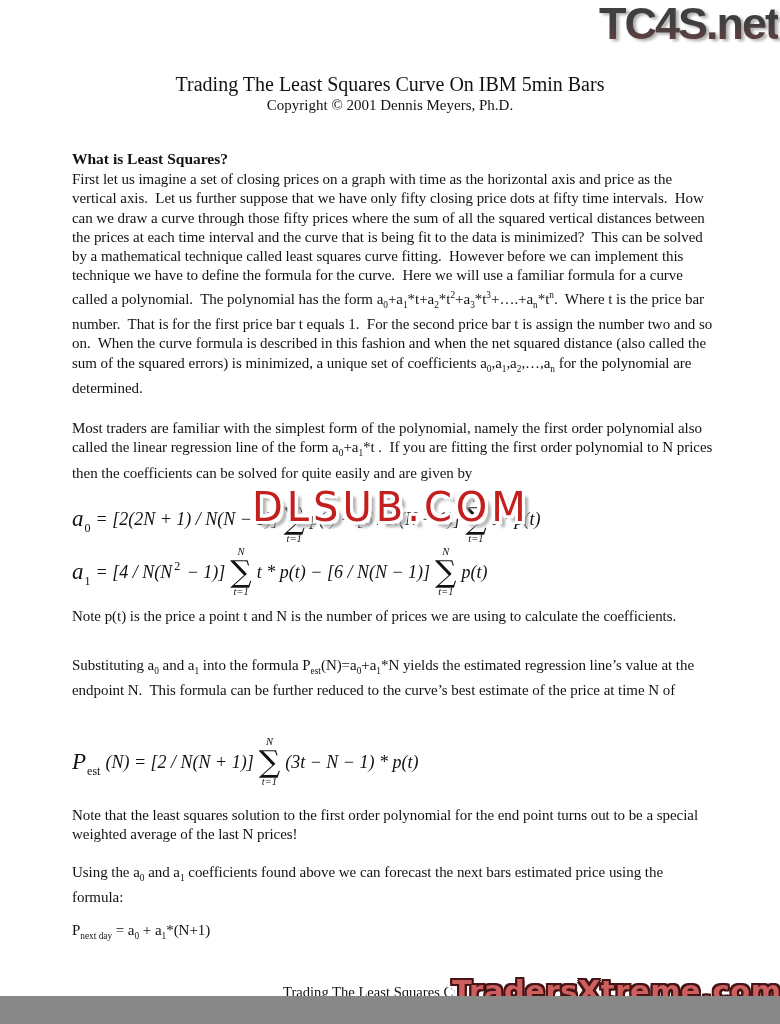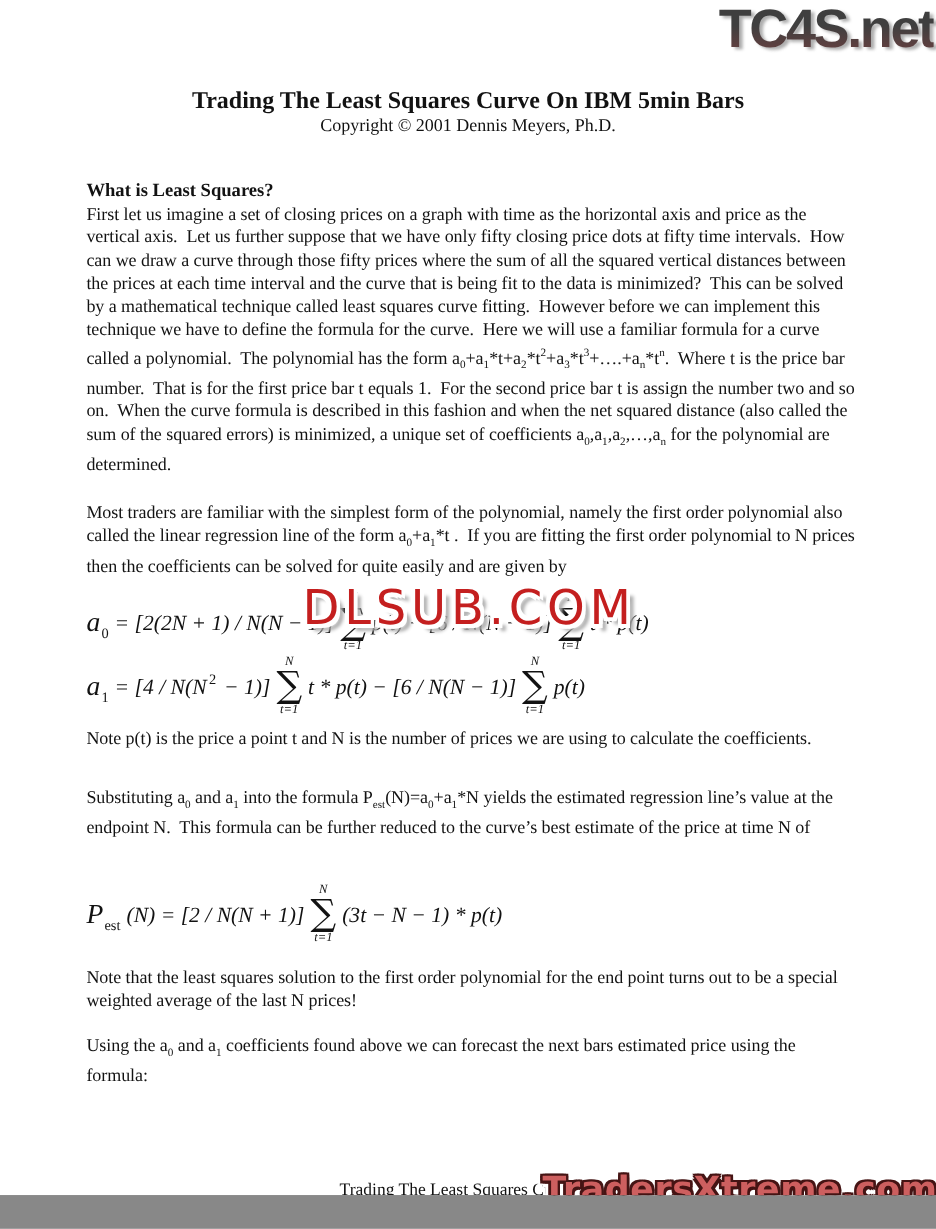--- a/index.html
+++ b/index.html
@@ -16,21 +16,21 @@
   .tc4s{
     position:absolute;top:-2px;right:2px;
     font-family:"Liberation Sans", sans-serif;
     font-weight:bold;font-size:45px;letter-spacing:-2px;
     background:linear-gradient(180deg, var(--tc4s_dark) 0%, var(--tc4s_dark) 45%, #5d4040 78%, var(--tc4s_maroon) 100%);
     -webkit-background-clip:text;background-clip:text;color:transparent;
     filter:drop-shadow(3px 2px 1.5px rgba(160,160,160,0.85));
   }
   .title{
     position:absolute;top:73px;left:0;width:100%;
-    text-align:center;font-weight:bold;font-size:20px;
+    text-align:center;font-weight:normal;font-size:20px;
   }
   .subtitle{
     position:absolute;top:97px;left:0;width:100%;
     text-align:center;font-size:15px;
   }
   
   .heading{
     position:absolute;left:72px;width:640px;
     font-weight:bold;font-size:15.5px;
   }
@@ -153,20 +153,21 @@
       <span class="f-sum">
         <span class="f-sum-top">N</span>
         <span class="f-sigma">∑</span>
         <span class="f-sum-bot">t=1</span>
       </span>
       <span class="f-txt">(3t − N − 1) * p(t)</span>
     </div>
 
   <div class="para" style="top:806px">Note that the least squares solution to the first order polynomial for the end point turns out to be a special weighted average of the last N prices!</div>
   <div class="para" style="top:863px">Using the a<sub>0</sub> and a<sub>1</sub> coefficients found above we can forecast the next bars estimated price using the formula:</div>
+  <div class="para" style="top:921px">P<sub>next day</sub> = a<sub>0</sub> + a<sub>1</sub>*(N+1)</div>
 
   <div class="dlsub">DLSUB.COM</div>
 
   <div class="footer-center">Trading The Least Squares Curve W</div>
   <div class="footer-page">0</div>
 
   <div class="tradersxtreme">TradersXtreme.com</div>
 
 </div>
 

